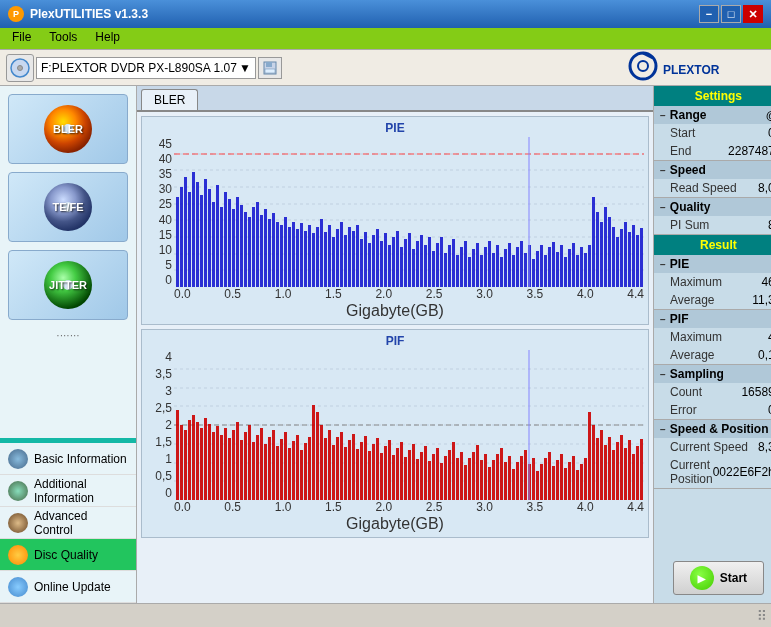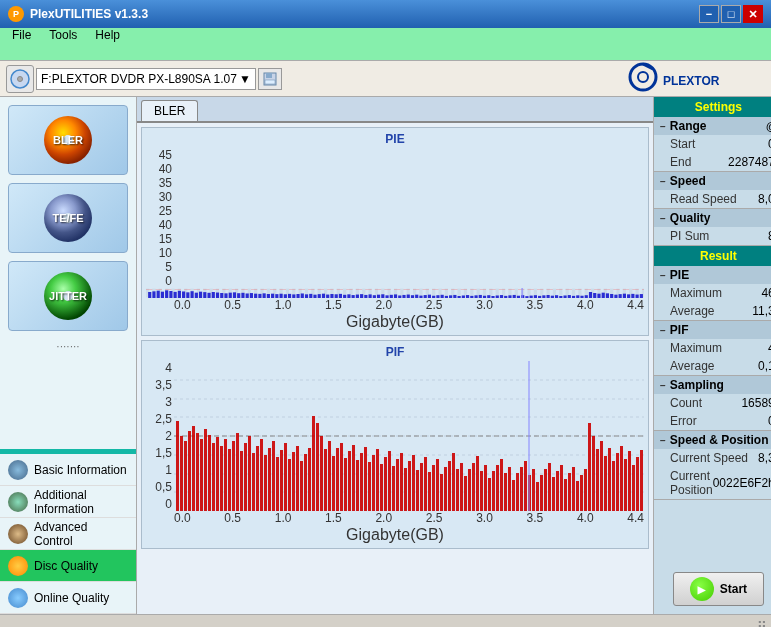--- a/index.html
+++ b/index.html
@@ -20,25 +20,25 @@
     .title-bar-left { display: flex; align-items: center; gap: 6px; }
     .title-icon { width: 16px; height: 16px; background: #ff9900; border-radius: 50%; display: flex; align-items: center; justify-content: center; font-size: 9px; color: white; font-weight: bold; }
     .window-controls { display: flex; gap: 2px; }
     .win-btn { width: 20px; height: 18px; display: flex; align-items: center; justify-content: center; font-size: 11px; cursor: pointer; color: white; }
     .win-btn.close { background: #cc0000; }
     .win-btn.max { background: #2060b0; border: 1px solid #aaa; }
     .win-btn.min { background: #2060b0; border: 1px solid #aaa; }
 
     
     .menu-bar {
-      background: #86efac;
+      background: #84cc16;
       height: 22px;
       display: flex;
-      align-items: flex-end;
-      padding: 16px 4px;
+      align-items: flex-start;
+      padding: 0 4px;
       border-bottom: 1px solid #aaa;
       gap: 2px;
     }
     .menu-item { padding: 2px 8px; cursor: pointer; font-size: 12px; }
 
     
     .toolbar {
       background: #f0ece4;
       height: 36px;
       display: flex;
@@ -373,36 +373,36 @@
       <div class="nav-item">
         <div class="nav-icon nav-icon-advanced"></div>
         <span>Advanced Control</span>
       </div>
       <div class="nav-item active">
         <div class="nav-icon nav-icon-disc"></div>
         <span>Disc Quality</span>
       </div>
       <div class="nav-item">
         <div class="nav-icon nav-icon-update"></div>
-        <span>Online Quality</span>
+        <span>Online Update</span>
       </div>
     </div>
   </div>
 
   <div class="content-area">
 
     <div class="tab-bar">
       <div class="tab active">BLER</div>
     </div>
 
     <div class="charts-area">
 
       <div class="chart-container">
         <div class="chart-title">PIE</div>
-        <div style="display:flex; height:150px;flex-direction:column;">
+        <div style="display:flex; height:150px;">
           <div style="width:28px; display:flex; flex-direction:column; justify-content:space-between; align-items:flex-end; padding-right:2px; font-size:9px; color:#333;">
             <span>45</span>
               <span>40</span>
               <span>35</span>
               <span>30</span>
               <span>25</span>
               <span>40</span>
               <span>15</span>
               <span>10</span>
               <span>5</span>

